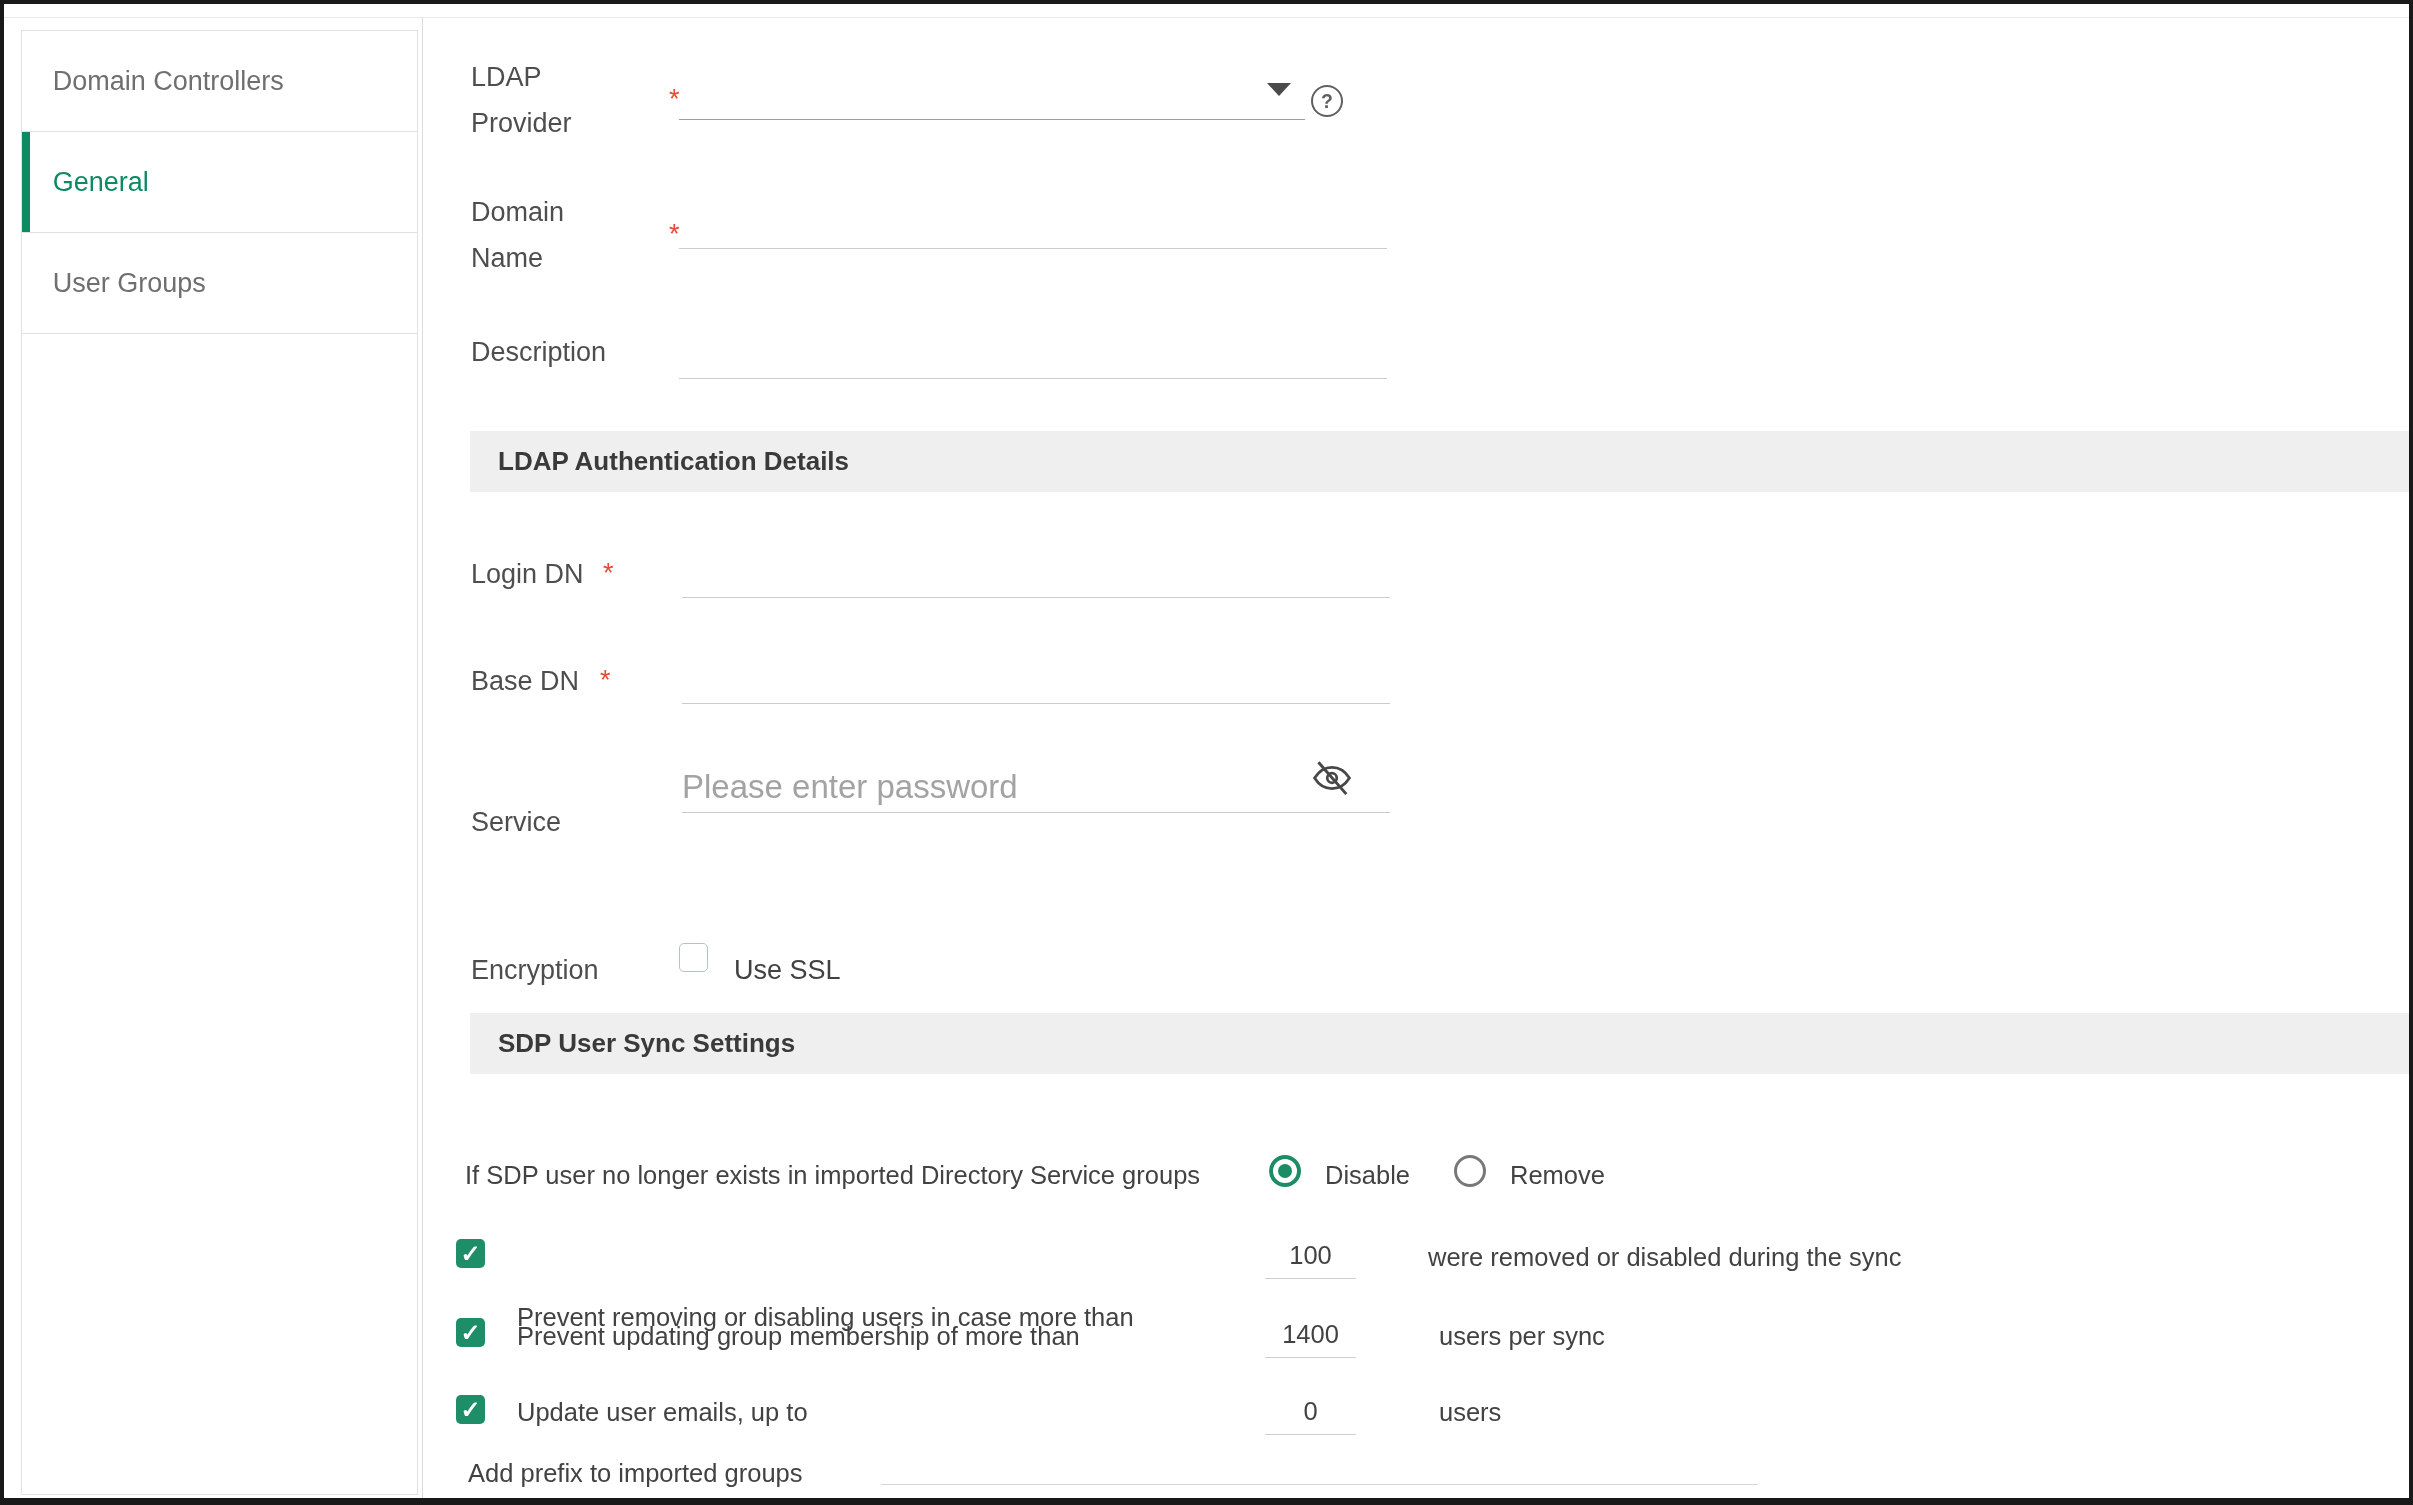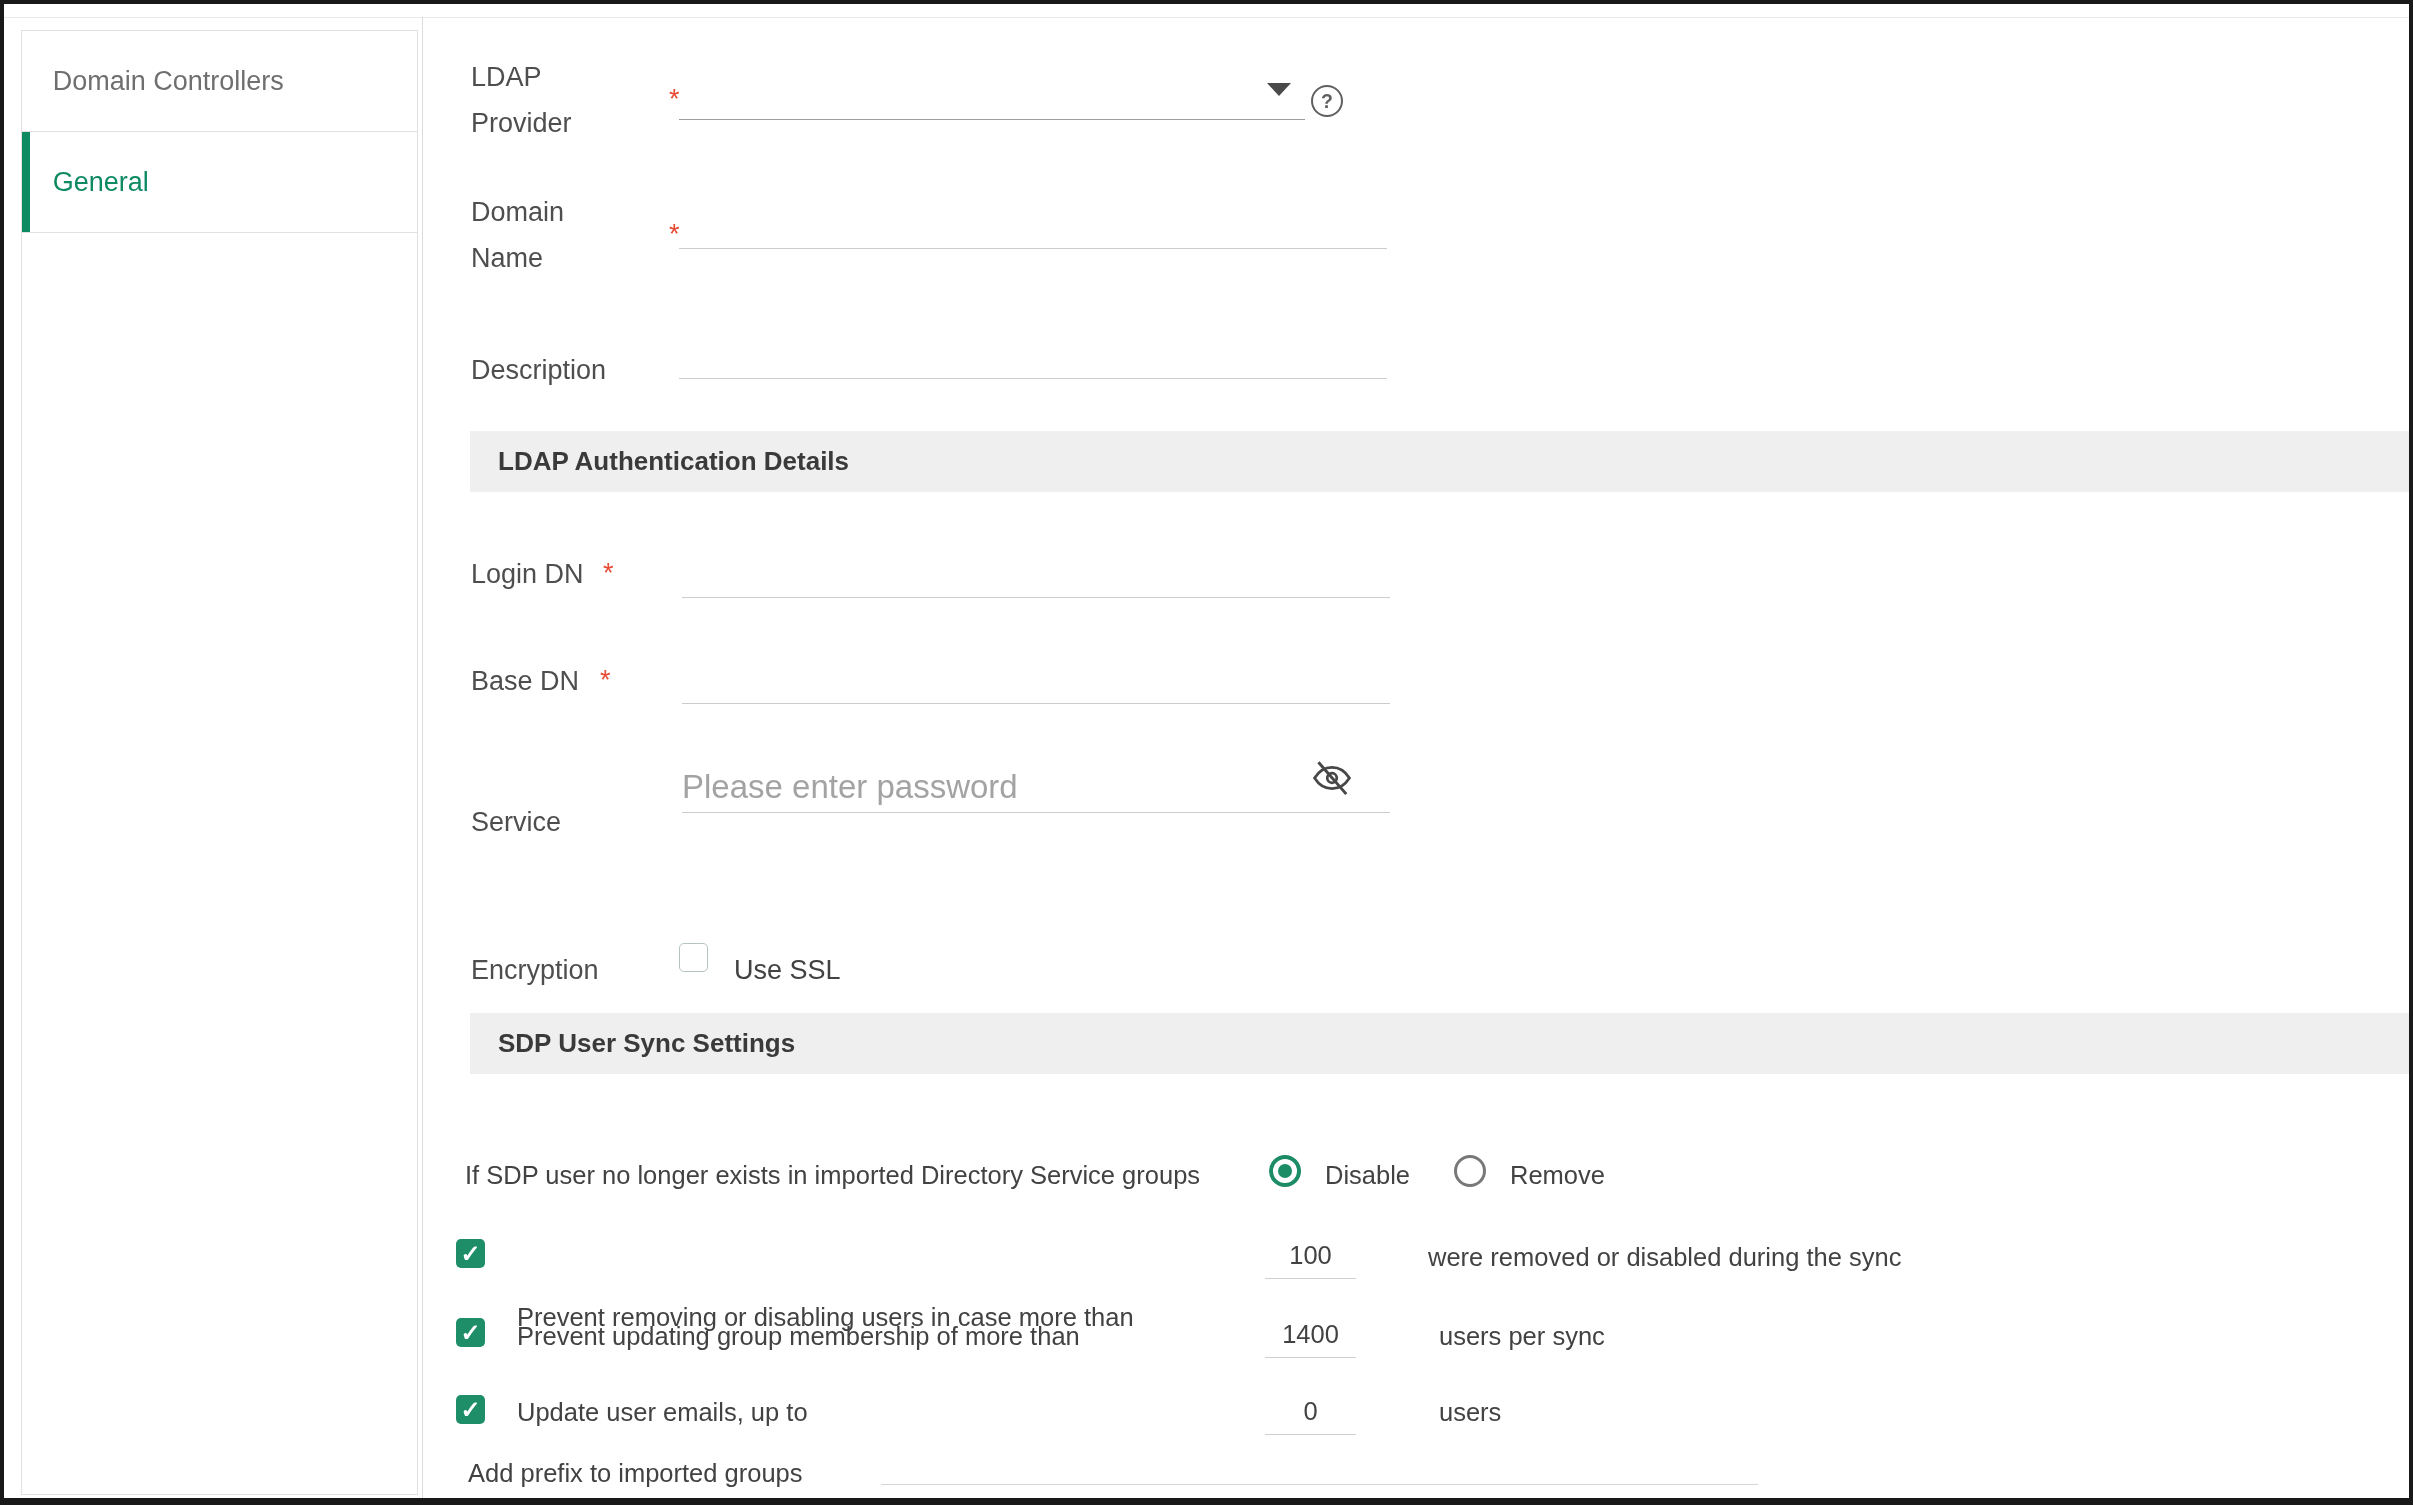--- a/index.html
+++ b/index.html
@@ -118,40 +118,43 @@
 <div class="abs" id="top-hairline"></div>
 
 <div class="abs" id="sidebar">
   <div class="side-tab">
     <span>Domain Controllers</span>
   </div>
   <div class="side-tab active">
     <span class="active-bar"></span>
     <span>General</span>
   </div>
+  <div class="side-tab">
+    <span>User Groups</span>
+  </div>
 </div>
 <div class="abs" id="side-divider"></div>
 
 <div class="field-label" style="left:471px; top:61px;">LDAP</div>
 <div class="field-label" style="left:471px; top:107px;">Provider</div>
 <div class="req abs" style="left:669px; top:84px;">*</div>
 <div class="abs" style="left:679px; top:61px; width:626px; height:60px; cursor:pointer;"></div>
 <div class="u-line dark" style="left:679px; top:119px; width:626px;"></div>
 <div class="caret-down" style="left:1267px; top:83px;"></div>
 <div class="help-circle" style="left:1311px; top:85px;">
   <span>?</span>
 </div>
 
 <div class="field-label" style="left:471px; top:196px;">Domain</div>
 <div class="field-label" style="left:471px; top:242px;">Name</div>
 <div class="req abs" style="left:669px; top:219px;">*</div>
 <input class="line-input" style="left: 679px; top: 207px; width: 705px; height: 40px;" value="">
 <div class="u-line" style="left:679px; top:248px; width:708px;"></div>
 
-<div class="field-label" style="left:471px; top:354px;">Description</div>
+<div class="field-label" style="left:471px; top:336px;">Description</div>
 <input class="line-input" style="left: 679px; top: 336px; width: 705px; height: 40px;" value="">
 <div class="u-line" style="left:679px; top:378px; width:708px;"></div>
 
 <div class="section-bar" style="top:431px;">
   <span>LDAP Authentication Details</span>
 </div>
 
 <div class="field-label" style="left:471px; top:558px;">Login DN</div>
 <div class="req abs" style="left:603px; top:558px;">*</div>
 <input class="line-input" style="left: 682px; top: 554px; width: 705px; height: 40px;" value="">

